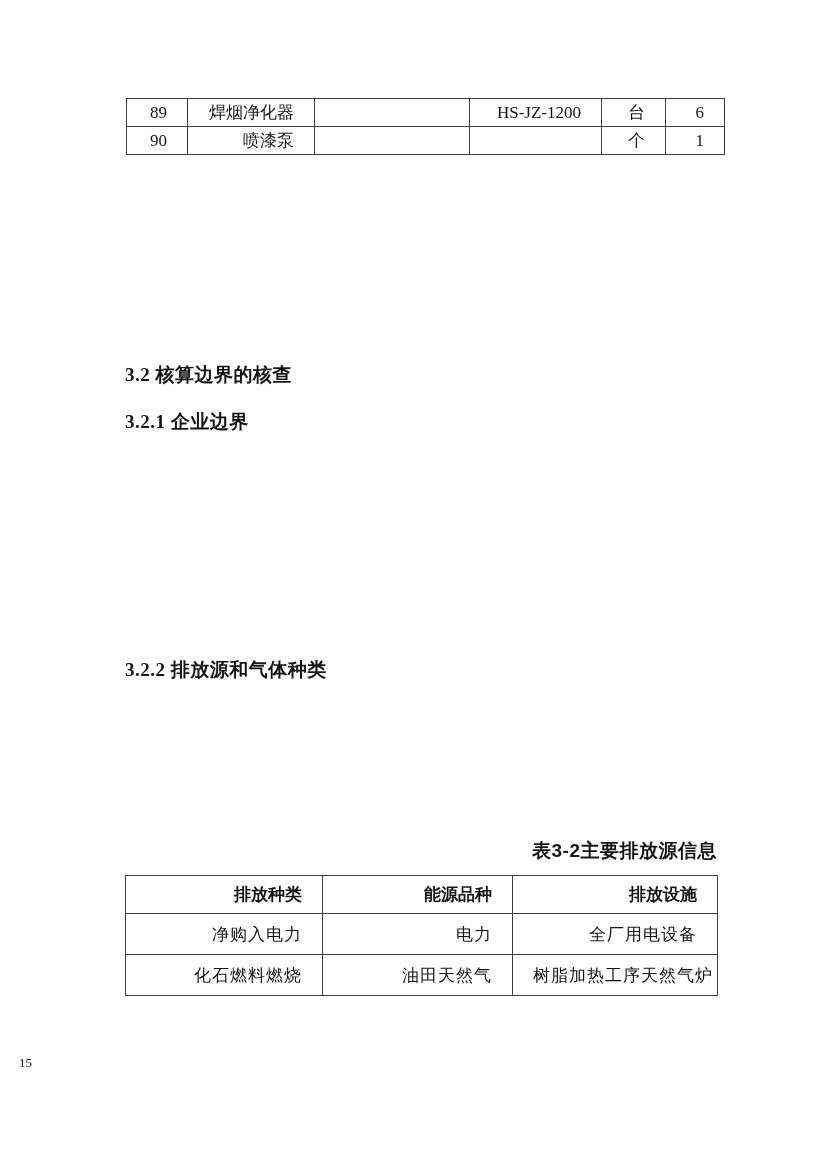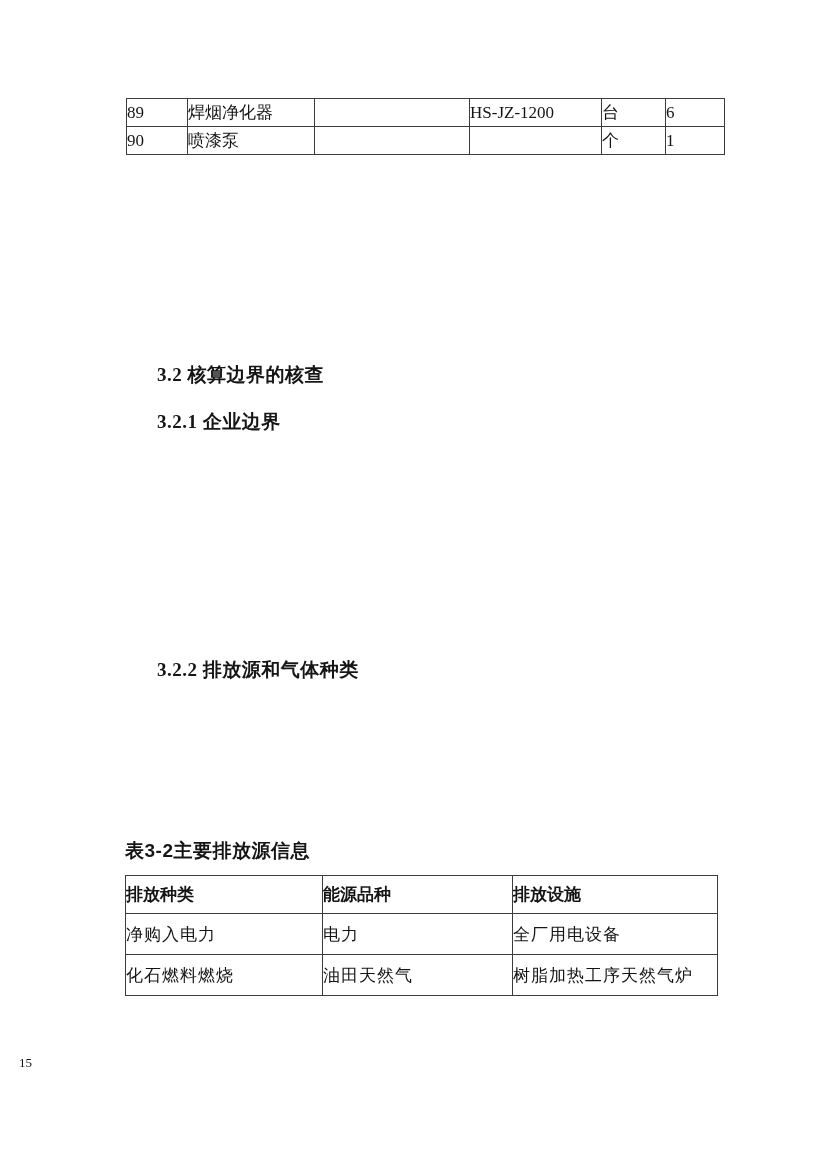--- a/index.html
+++ b/index.html
@@ -8,21 +8,21 @@
     width: 827px; height: 1169px;
     background: #ffffff;
     color: #151515;
     font-family: "Liberation Serif", "DejaVu Serif", serif;
     overflow: hidden;
   }
   .abs { position: absolute; }
 
   
   table { border-collapse: collapse; table-layout: fixed; }
-  td, th { border: 1px solid #3c3c3c; text-align: left; vertical-align: middle; padding: 0 0; overflow: hidden; white-space: nowrap; margin-left: 28px; }
+  td, th { border: 1px solid #3c3c3c; text-align: right; vertical-align: middle; padding: 0 20px; overflow: hidden; white-space: nowrap; margin-left: 28px; }
 
   .equip-table { left: 126px; top: 98px; width: 598px; font-size: 17px; }
   .equip-table td { height: 27px; }
 
   .emission-table { left: 125px; top: 875px; width: 592px; font-size: 17px; }
   .emission-table th {
     height: 37px; font-weight: bold;
     font-family: "Liberation Sans", "DejaVu Sans", sans-serif;
     font-size: 17px;
   }
@@ -35,30 +35,29 @@
   .tline.first { text-indent: 36px; }
   .tline.last { text-align-last: left; }
 
   
   .heading {
     left: 125px; width: 600px;
     font-size: 19px; font-weight: bold; line-height: 26px;
     font-family: "Liberation Serif", "DejaVu Serif", serif;
     letter-spacing: 0.5px;
     white-space: nowrap;
-    margin-left: 32px;
   }
   .h32  { top: 362px; }
   .h321 { top: 409px; }
   .h322 { top: 657px; }
   .h33  { top: 1020px; }
 
   .table-caption {
     left: 125px; top: 838px; width: 592px;
-    text-align: left; font-size: 19px; font-weight: bold;
+    text-align: right; font-size: 19px; font-weight: bold;
     font-family: "Liberation Sans", "DejaVu Sans", sans-serif;
     letter-spacing: 0.5px;
   }
 
   .page-number {
     left: 0; top: 1055px; width: 827px;
     text-align: left; font-size: 13px; padding-left: 19px;
   }
 </style>
 </head>

